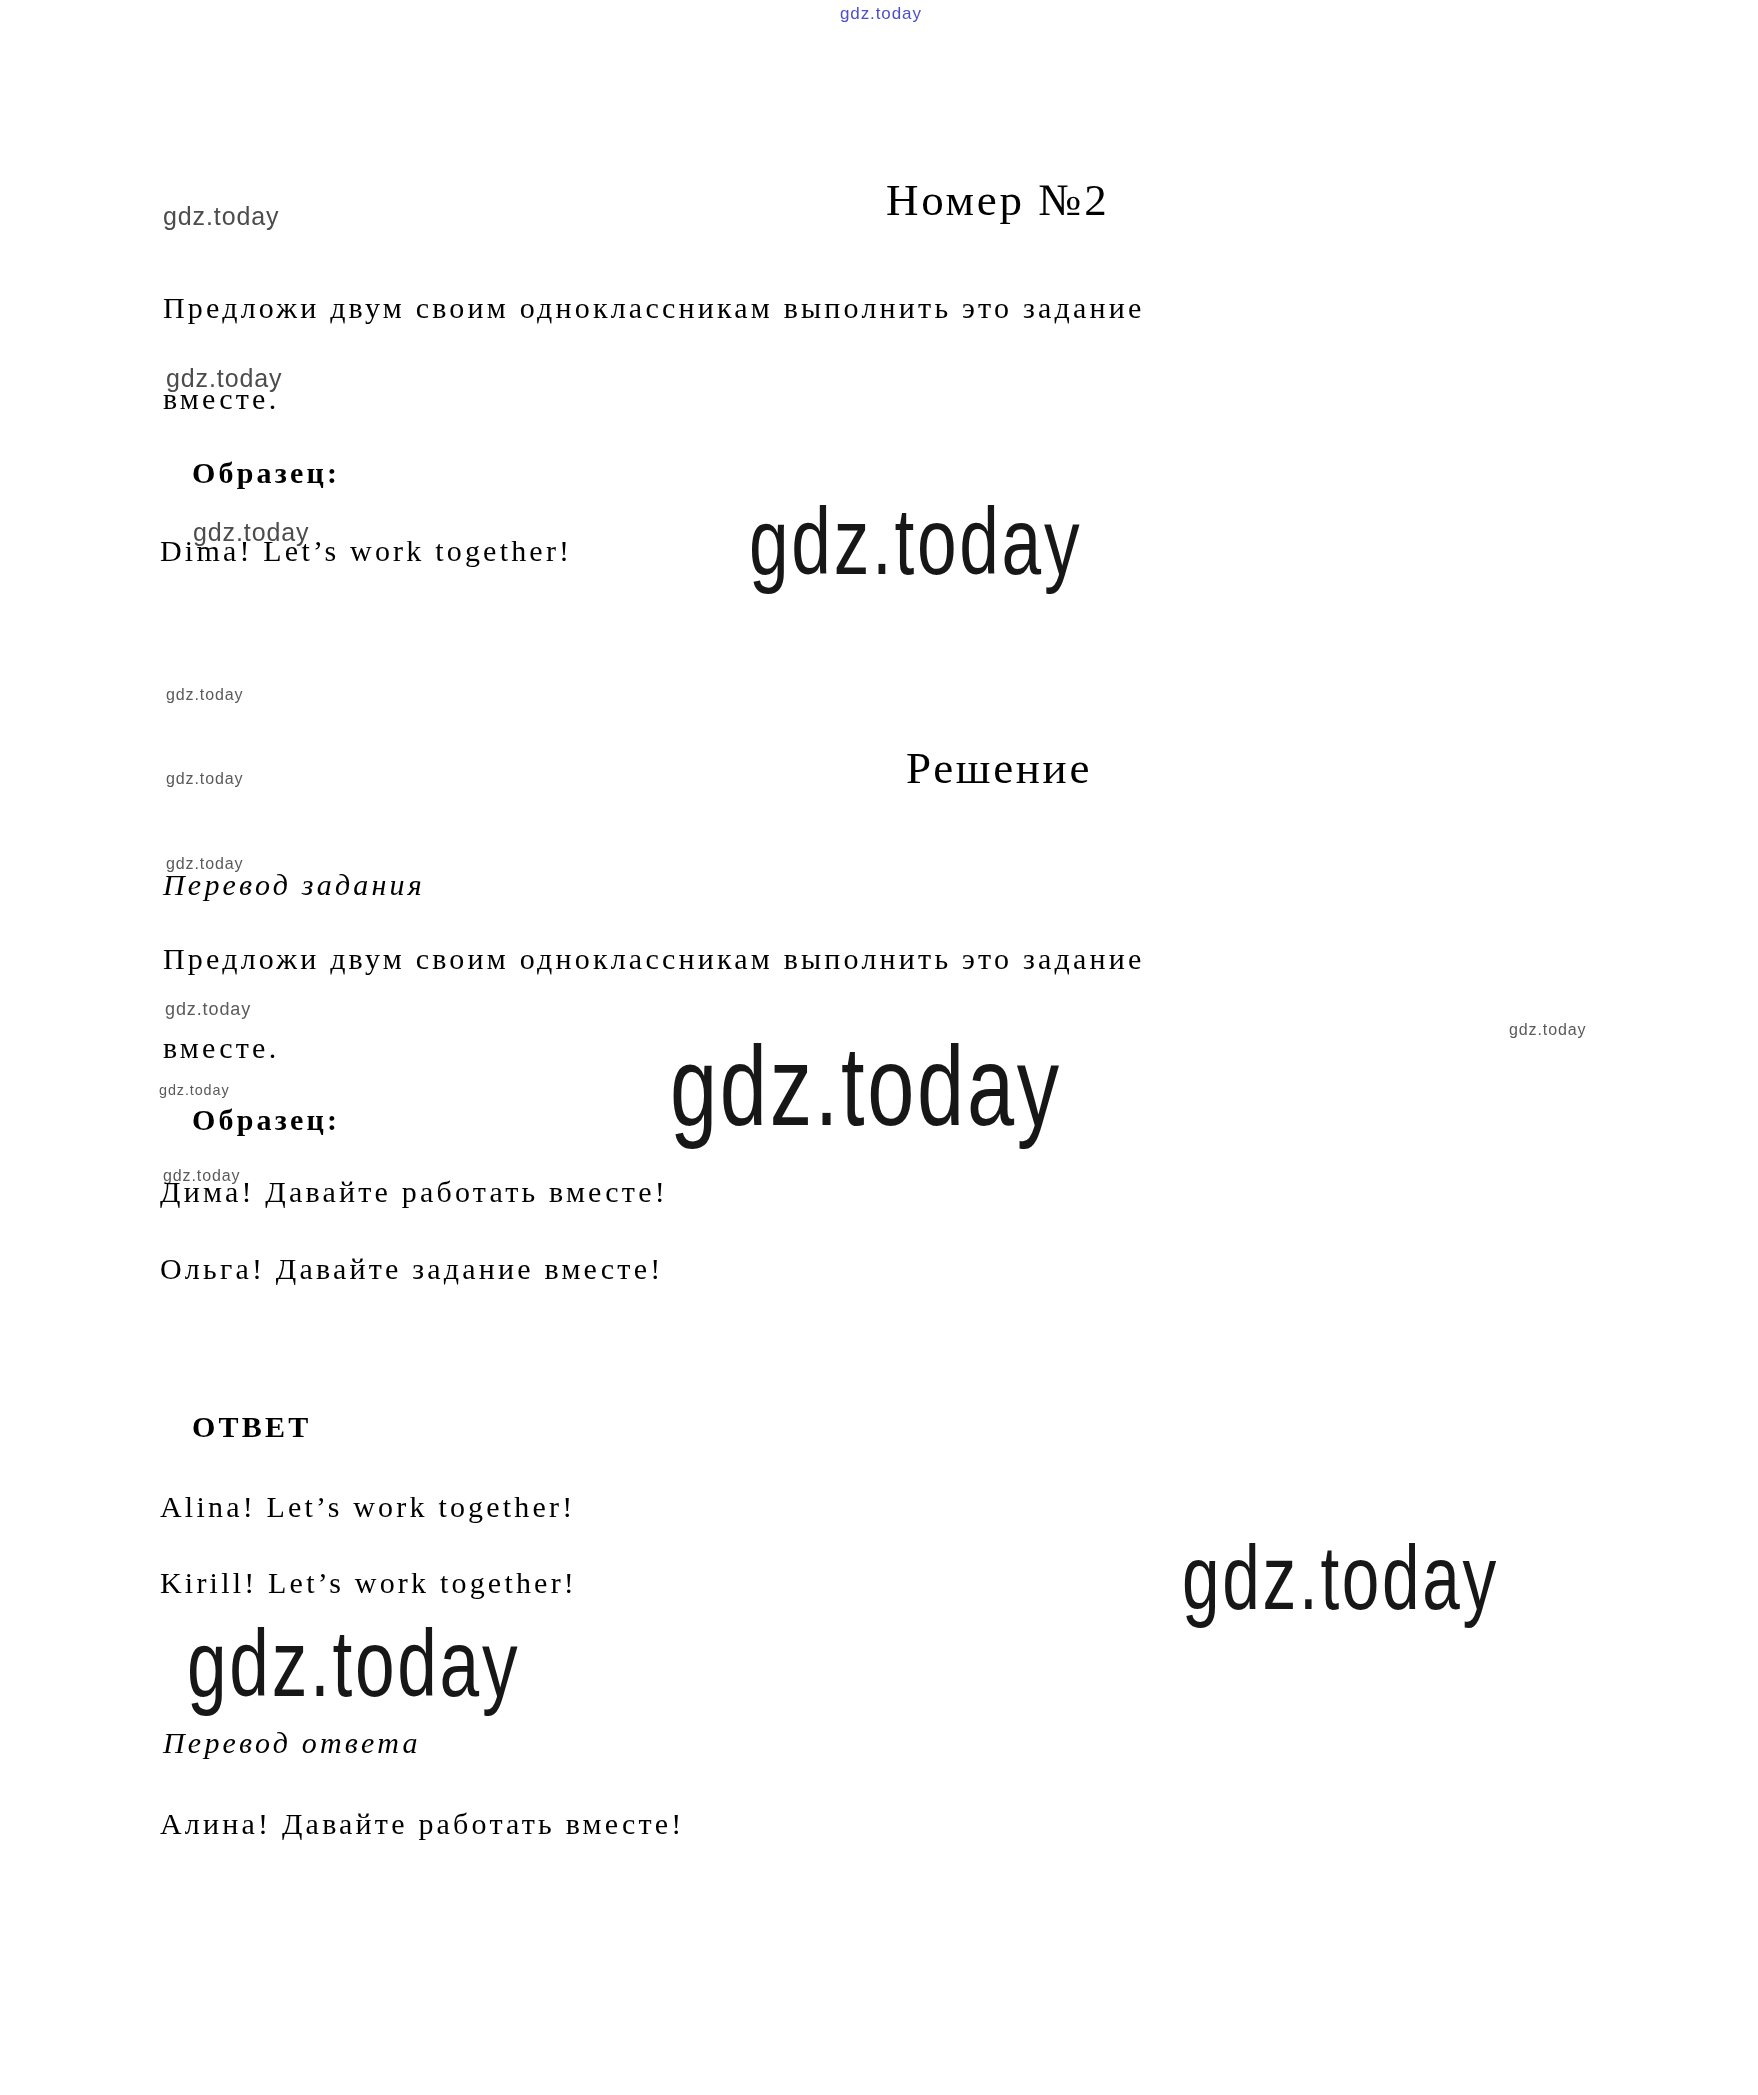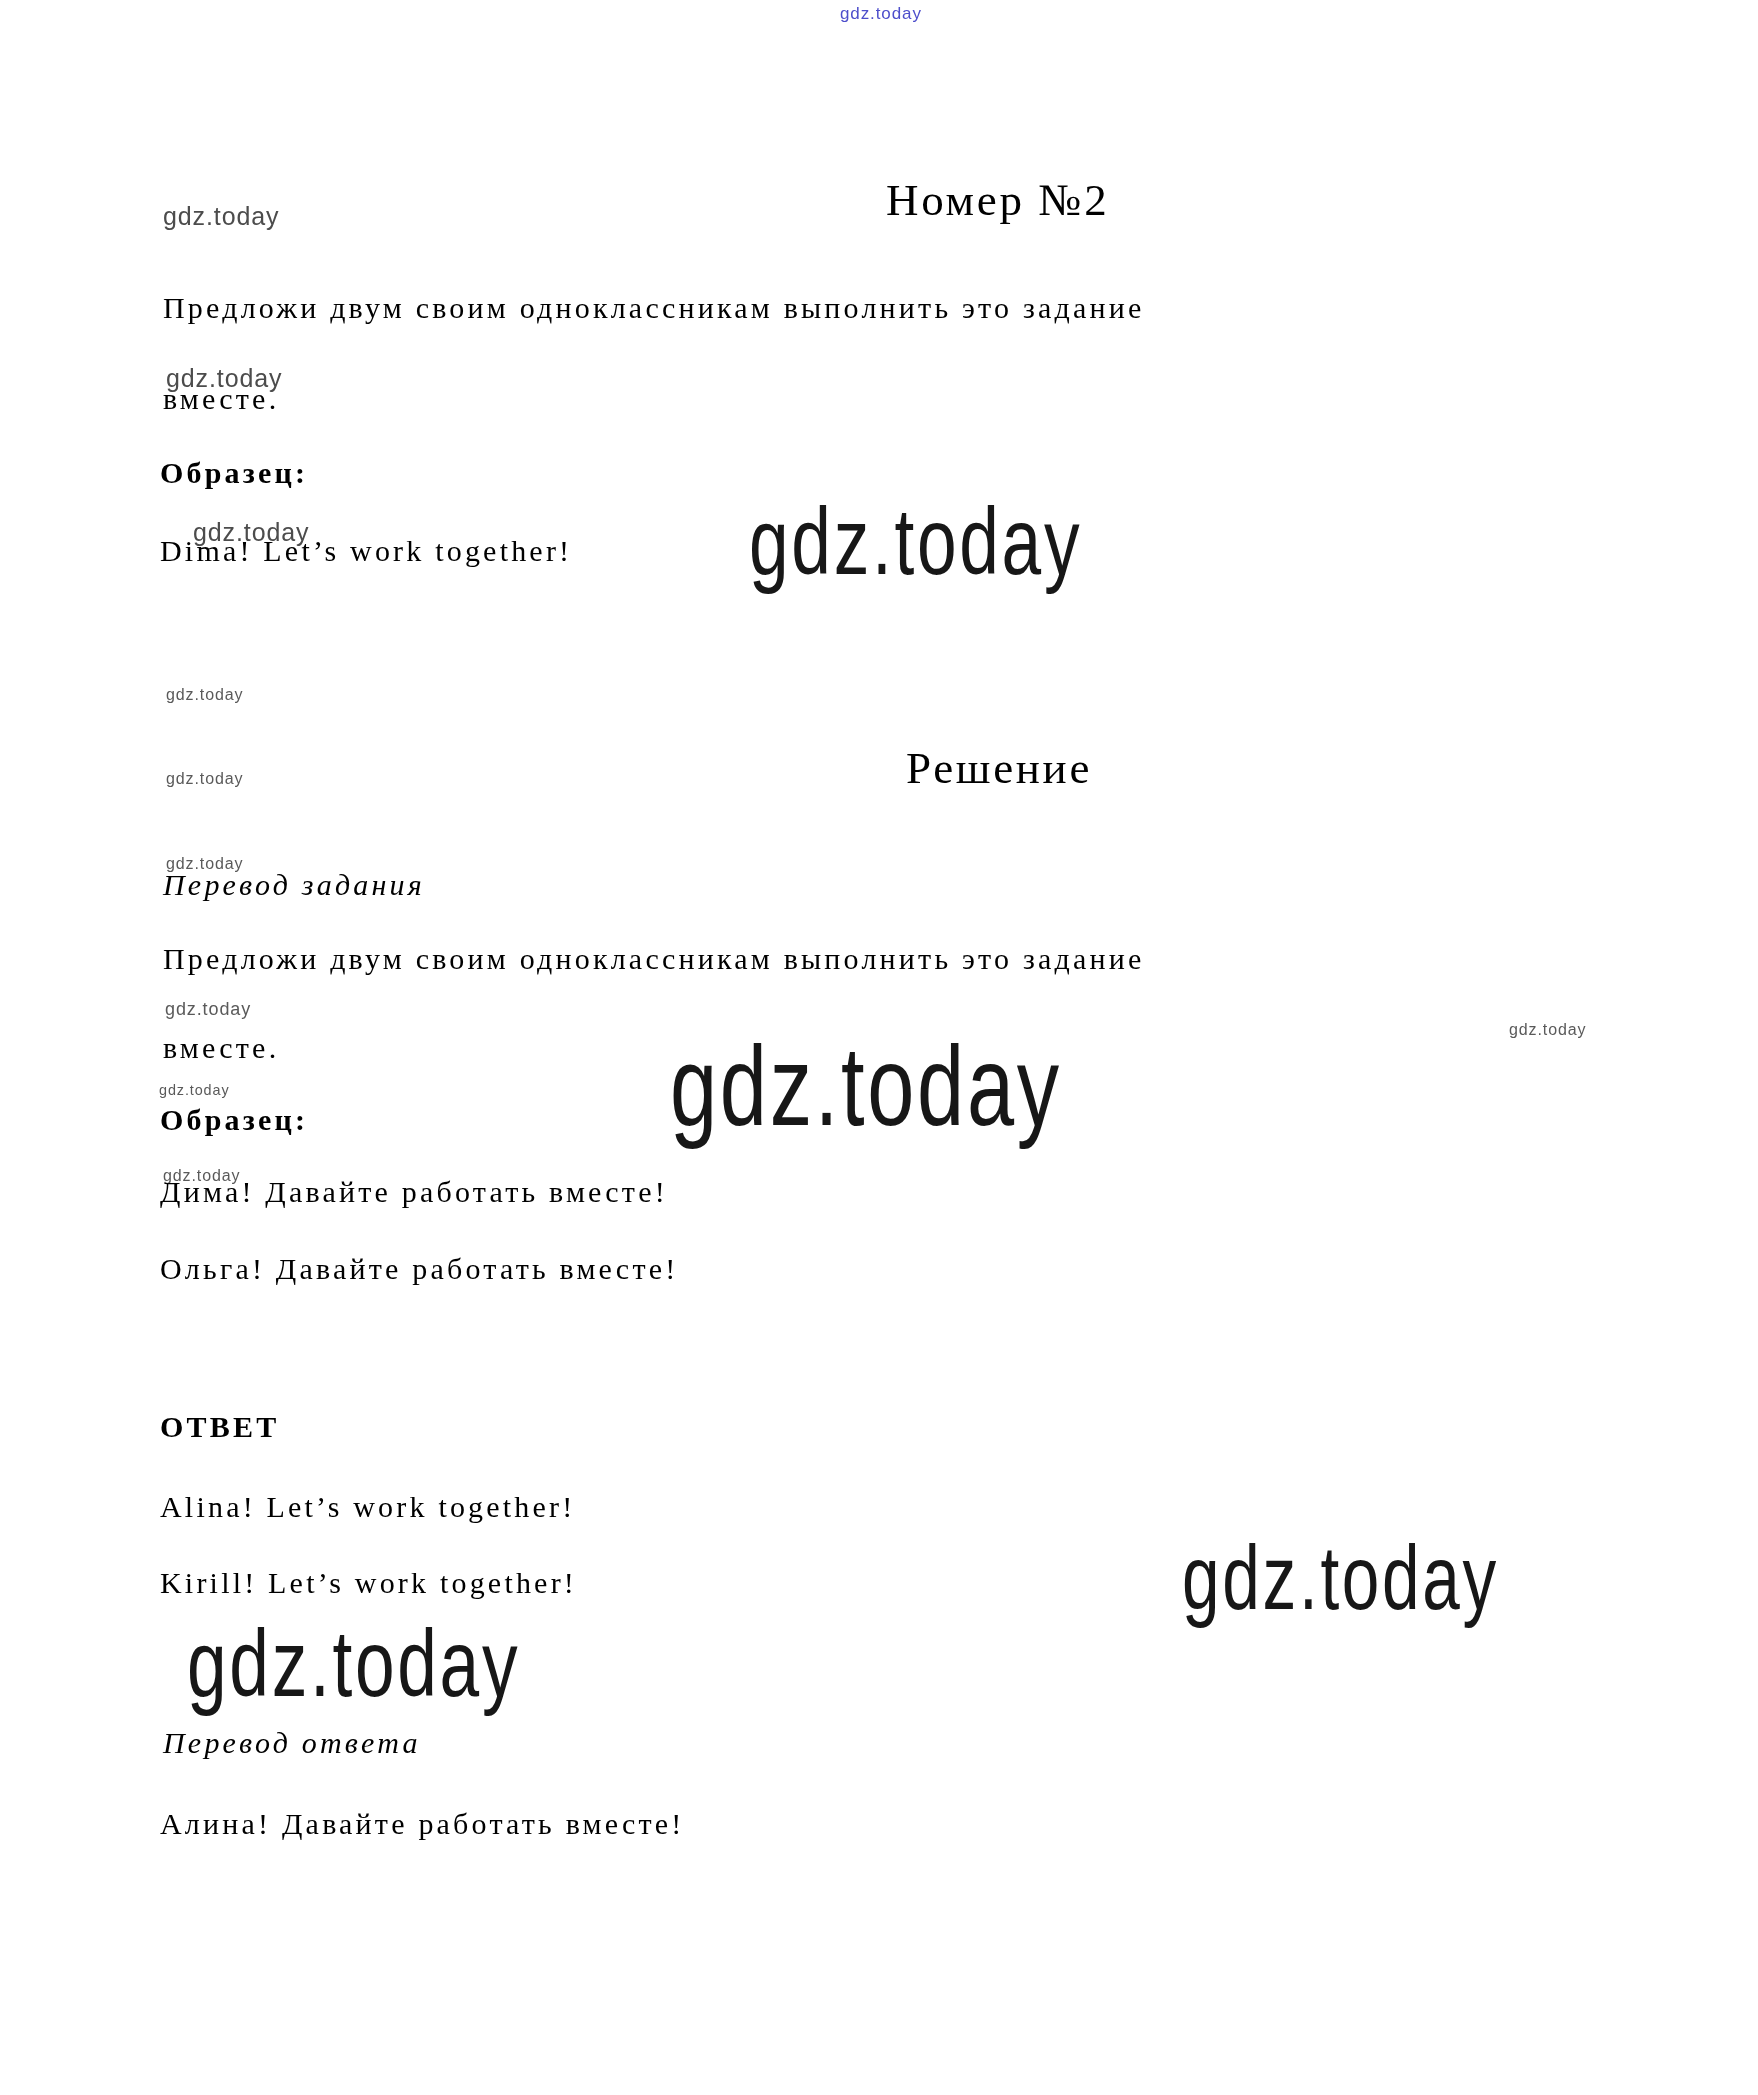--- a/index.html
+++ b/index.html
@@ -6,21 +6,21 @@
   .page {
     position: relative;
     width: 1603px;
     height: 2095px;
     background: #ffffff;
     overflow: hidden;
     font-family: "Liberation Serif", serif;
   }
   .t { position: absolute; white-space: nowrap; color: #000000; line-height: 1.08; }
   .body-line { font-size: 30px; letter-spacing: 3.2px; }
-  .heading { font-weight: bold; }
+  .heading { font-weight: bold; margin-left: 32px; }
   .heading-italic { font-weight: normal; font-style: italic; }
   .centered-head { font-size: 45px; letter-spacing: 2.7px; margin-left: 40px; }
   .wm { position: absolute; white-space: nowrap; font-family: "Liberation Sans", sans-serif; }
   .wm-big {
     color: #171717;
     font-weight: 300;
     letter-spacing: 3.6px;
     transform: scaleX(0.75);
     transform-origin: left top;
   }
@@ -58,21 +58,21 @@
   <div class="t body-line" style="left:160px; top:535px;">Dima! Let’s work together!</div>
 
   <div class="t centered-head" style="left:866px; top:744px;">Решение</div>
 
   <div class="t body-line heading-italic" style="left:163px; top:869px;">Перевод задания</div>
   <div class="t body-line" style="left:163px; top:943px;">Предложи двум своим одноклассникам выполнить это задание</div>
   <div class="t body-line" style="left:163px; top:1032px;">вместе.</div>
 
   <div class="t body-line heading" style="left:160px; top:1104px;">Образец:</div>
   <div class="t body-line" style="left:160px; top:1176px;">Дима! Давайте работать вместе!</div>
-  <div class="t body-line" style="left:160px; top:1253px;">Ольга! Давайте работать вместе!</div>
+  <div class="t body-line" style="left:160px; top:1253px;">Ольга! Давайте задание вместе!</div>
 
   <div class="t body-line heading" style="left:160px; top:1411px;">ОТВЕТ</div>
   <div class="t body-line" style="left:160px; top:1567px;">Kirill! Let’s work together!</div>
   <div class="t body-line" style="left:160px; top:1491px;">Alina! Let’s work together!</div>
 
   <div class="t body-line heading-italic" style="left:163px; top:1727px;">Перевод ответа</div>
   <div class="t body-line" style="left:160px; top:1808px;">Алина! Давайте работать вместе!</div>
 
 </div>
 

